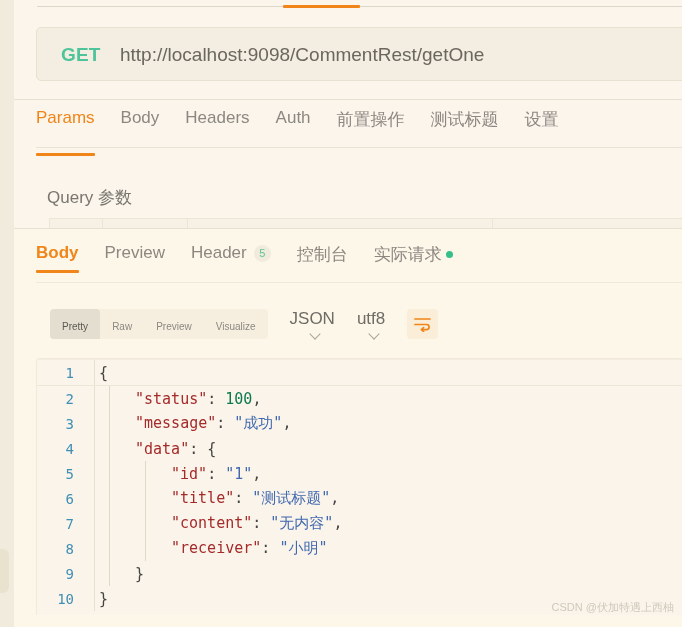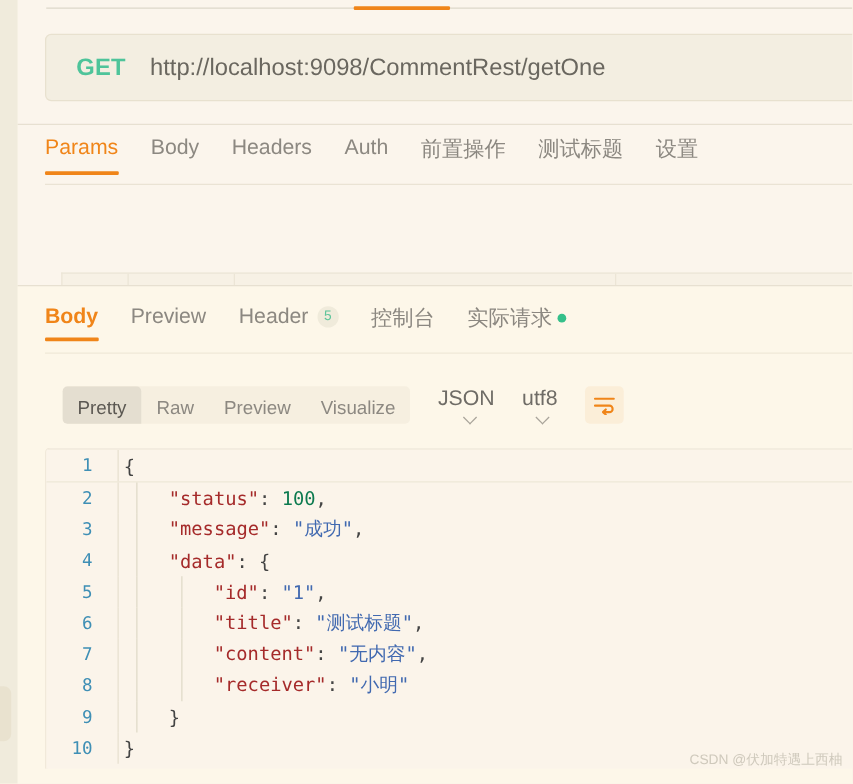--- a/index.html
+++ b/index.html
@@ -113,21 +113,21 @@
     display: flex;
     align-items: flex-start;
     white-space: nowrap;
   }
   .req-tab {
     position: relative;
     font-size: 17px;
     color: #8b8madd;
     color: #8c8881;
     margin-right: 26px;
-    padding-bottom: 12px;
+    padding-bottom: 28px;
     cursor: pointer;
   }
   .req-tab.active { color: #f08519; }
   .req-tab.active::after {
     content: "";
     position: absolute;
     left: 0; bottom: 0;
     width: 100%;
     height: 3px;
     background: #f08519;
@@ -247,21 +247,21 @@
     align-items: stretch;
     background: #f6efe0;
     border-radius: 4px;
     height: 30px;
     overflow: hidden;
   }
   .seg-item {
     display: flex;
     align-items: center;
     padding: 17px 12px;
-    font-size: 15px;
+    font-size: 10px;
     color: #8c8881;
     cursor: pointer;
   }
   .seg-item.active {
     background: #e4ded0;
     color: #5c5953;
     border-radius: 4px;
   }
   .dropdown {
     display: flex;
@@ -396,20 +396,21 @@
         <div class="req-tab active">Params</div>
         <div class="req-tab">Body</div>
         <div class="req-tab">Headers</div>
         <div class="req-tab">Auth</div>
         <div class="req-tab">前置操作</div>
         <div class="req-tab">测试标题</div>
         <div class="req-tab">设置</div>
       </div>
     <div class="req-tabs-underline"></div>
 
+    <div class="query-title">Query 参数</div>
 
     <div class="params-table-head">
       <div class="params-col-sep" style="left:52px"></div>
       <div class="params-col-sep" style="left:137px"></div>
       <div class="params-col-sep" style="left:442px"></div>
     </div>
   </div>
 
   <div class="response-panel">
 

